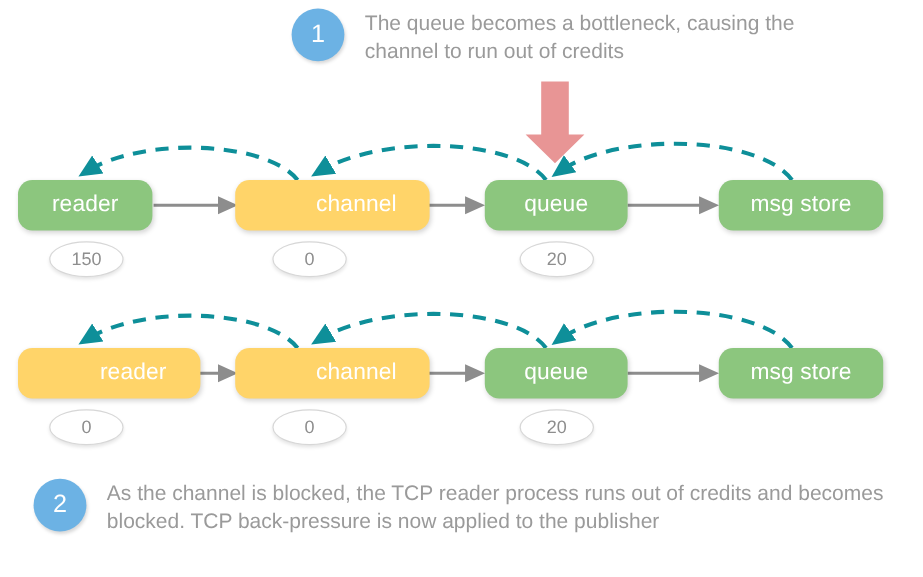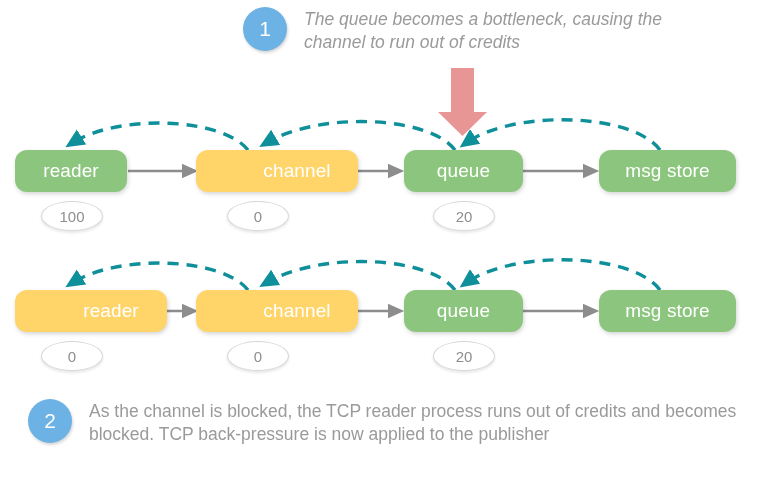--- a/index.html
+++ b/index.html
@@ -47,21 +47,21 @@
     box-shadow: 1px 2px 3px rgba(0,0,0,0.16);
   }
   .step-text {
     margin-left: 17px;
     color: #9a9a9a;
     font-size: 17.5px;
     line-height: 23px;
     padding-top: 1px;
   }
   #step-1 { left: 243px; top: 7px; }
-  #step-1 .step-text { width: 420px; font-style: italic; }
+  #step-1 .step-text { width: 420px; }
   #step-2 { left: 28px; top: 399px; }
   #step-2 .step-text { width: 700px; }
 
   
   .node {
     position: absolute;
     height: 42px;
     border-radius: 12px;
     color: #ffffff;
     font-size: 19px;
@@ -145,21 +145,21 @@
   <div class="node yellow" style="left:196px; top:150px; width:122px;">
     <span>channel</span>
   </div>
   <div class="node green" style="left:404px; top:150px; width:119px;">
     <span>queue</span>
   </div>
   <div class="node green" style="left:599px; top:150px; width:137px;">
     <span>msg store</span>
   </div>
 
-  <div class="credit" style="left:41px;  top:201px;">100</div>
+  <div class="credit" style="left:41px;  top:201px;">150</div>
   <div class="credit" style="left:227px; top:201px;">0</div>
   <div class="credit" style="left:433px; top:201px;">20</div>
 
   <div class="node yellow" style="left:15px;  top:290px; width:112px;">
     <span>reader</span>
   </div>
   <div class="node yellow" style="left:196px; top:290px; width:122px;">
     <span>channel</span>
   </div>
   <div class="node green" style="left:404px; top:290px; width:119px;">

